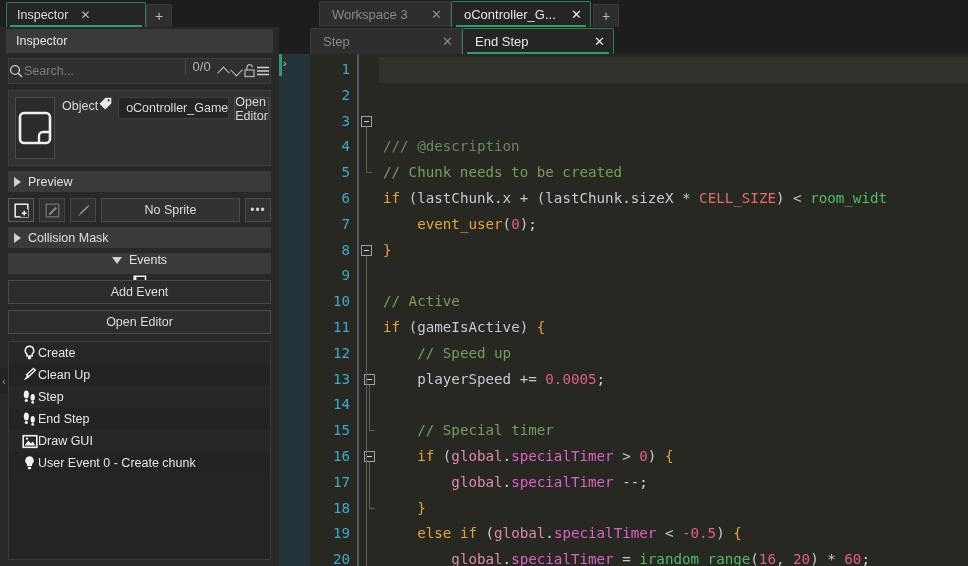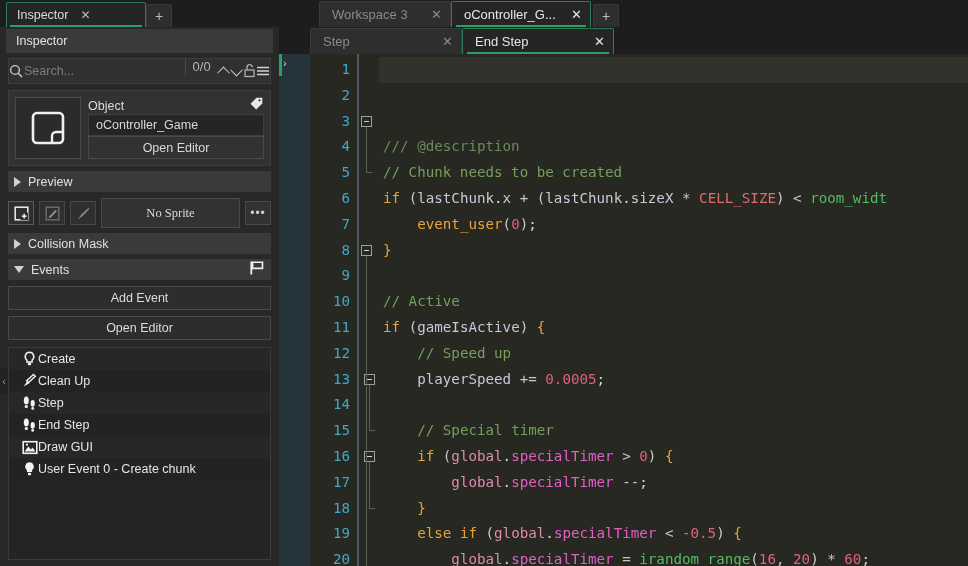--- a/index.html
+++ b/index.html
@@ -77,21 +77,21 @@
 
   .card {
     margin: 6px 8px 0 8px;
     background: #323232; border: 1px solid #3d3d3d;
     display: flex; padding: 6px; gap: 7px;
   }
   .obj-thumb {
     width: 66px; height: 62px; background: #2b2b2b; border: 1px solid #4a4a4a;
     display: flex; align-items: center; justify-content: center;
   }
-  .card-right { flex: 1; display: flex; flex-direction: column; }
+  .card-right { flex: 1; display: flex; gap: 5px; }
   .card-hdr { display: flex; align-items: center; justify-content: space-between; height: 17px; }
   .card-hdr-label { font-size: 12.5px; color: #dcdcdc; }
   .field {
     height: 22px; background: #252525; border: 1px solid #3f3f3f;
     color: #d8d8d8; font-size: 12.5px; display: flex; align-items: center;
     padding-left: 7px;
   }
   .btn {
     height: 23px; background: #323232; border: 1px solid #4a4a4a;
     color: #d8d8d8; font-size: 12.5px;
@@ -112,22 +112,22 @@
 
   .sprite-row {
     margin: 6px 8px 0 8px; display: flex; gap: 5px; align-items: center;
   }
   .sq-btn {
     width: 26px; height: 24px; background: #2f2f2f; border: 1px solid #5a5a5a;
     display: flex; align-items: center; justify-content: center;
   }
   .sq-btn.dim { border-color: #474747; }
   .sprite-name {
-    flex: 1; height: 30px; background: #323232; border: 1px solid #4a4a4a;
-    color: #dcdcdc; font-size: 12.5px; display: flex; align-items: center; justify-content: center; font-family: Liberation Serif, serif;
+    flex: 1; height: 24px; background: #323232; border: 1px solid #4a4a4a;
+    color: #dcdcdc; font-size: 12.5px; display: flex; align-items: center; justify-content: center;
   }
   .dots-btn {
     width: 26px; height: 24px; background: #323232; border: 1px solid #4a4a4a;
     display: flex; align-items: center; justify-content: center;
     color: #cfcfcf; font-size: 12px; letter-spacing: 1px; line-height: 6px;
   }
 
   .ev-btn {
     height: 24px; margin: 6px 8px 0 8px;
     background: #2d2d2d; border: 1px solid #4a4a4a; color: #dcdcdc;
@@ -349,21 +349,21 @@
       </div>
       <div class="sprite-name">No Sprite</div>
       <div class="dots-btn">•••</div>
     </div>
 
     <div class="section-hdr">
       <span class="tri right"></span>
       <span class="lbl">Collision Mask</span>
     </div>
 
-    <div class="section-hdr" style="justify-content:space-between;padding-right:6px;">
+    <div class="section-hdr" style="justify-content:space-between;padding-right:6px;flex-direction:column;">
       <span style="display:flex;align-items:center;gap:7px;">
         <span class="tri down"></span>
         <span class="lbl">Events</span>
       </span>
       <span>
         <svg width="16" height="16" viewBox="0 0 16 16">
             <line x1="2.3" y1="1.5" x2="2.3" y2="14.5" stroke="#f0f0f0" stroke-width="1.8"></line>
             <path d="M3.6 2.2 H13.5 V8.4 H3.6 Z" fill="none" stroke="#f0f0f0" stroke-width="1.6"></path>
           </svg>
       </span>

